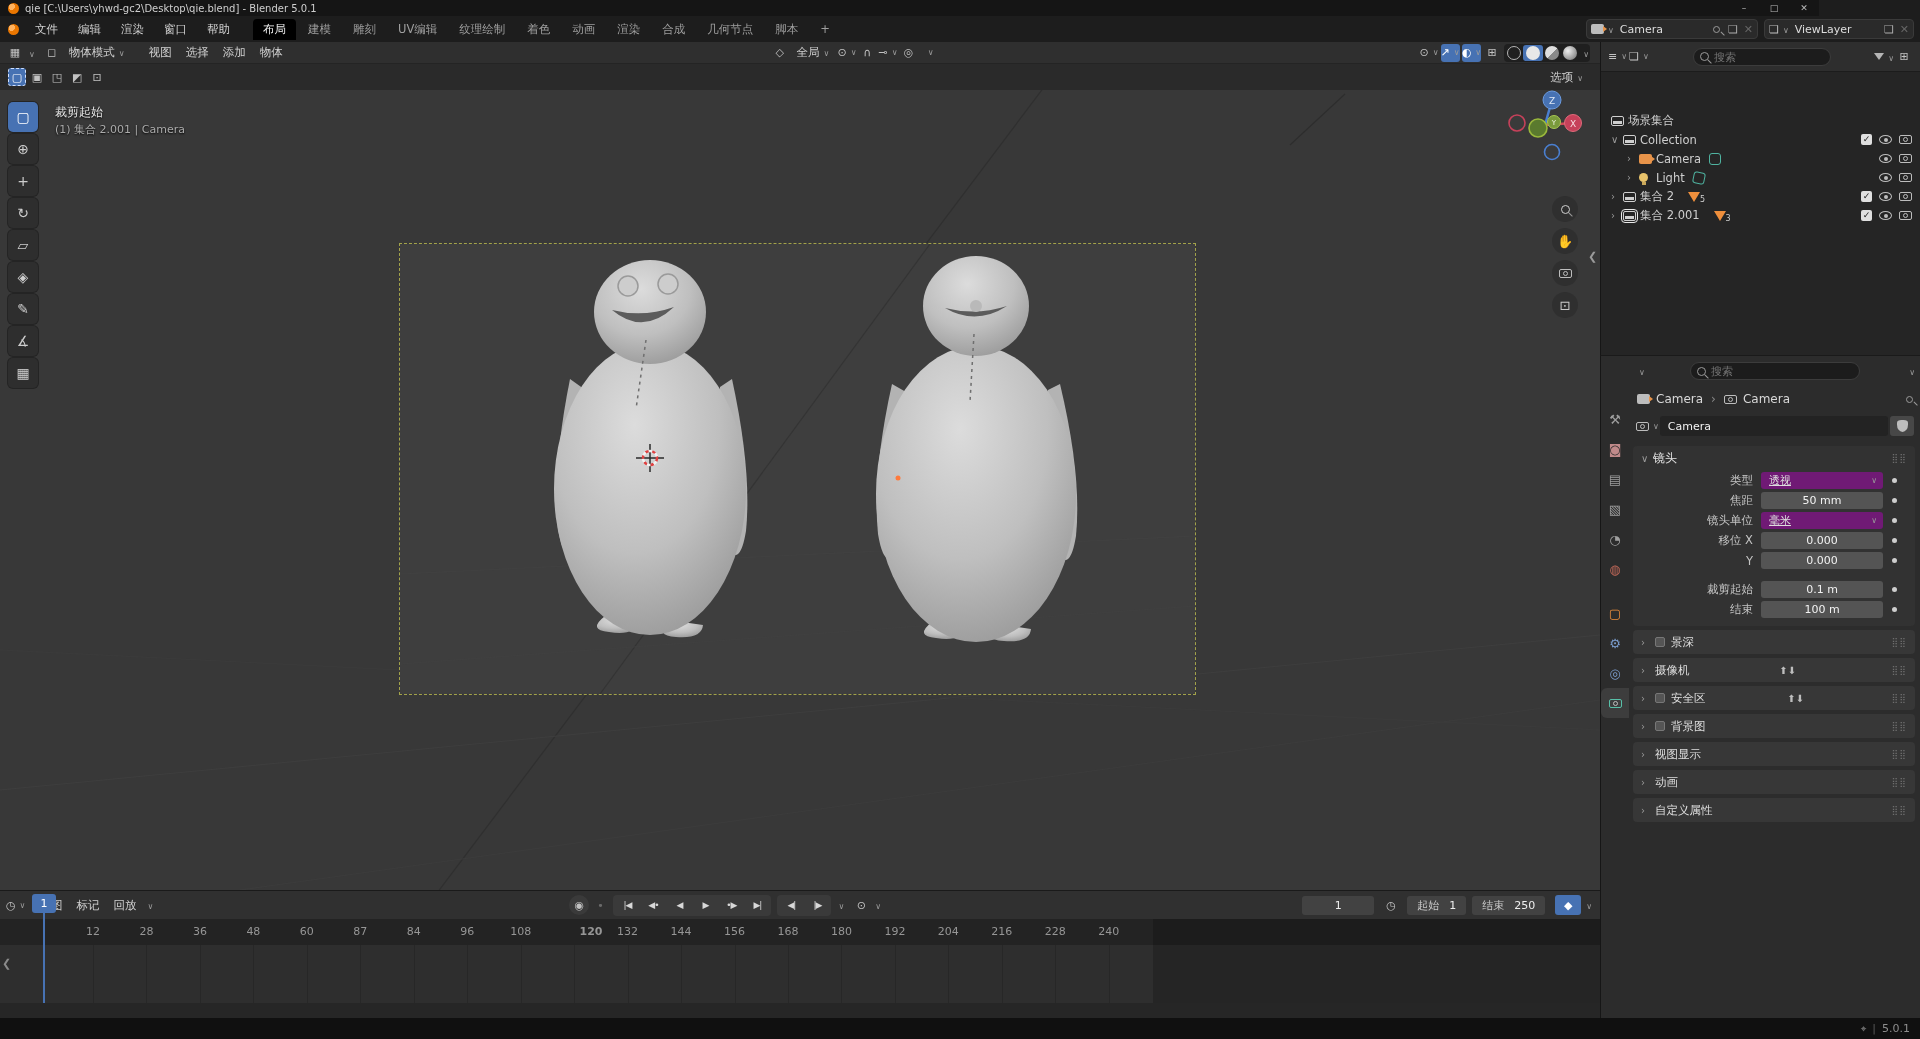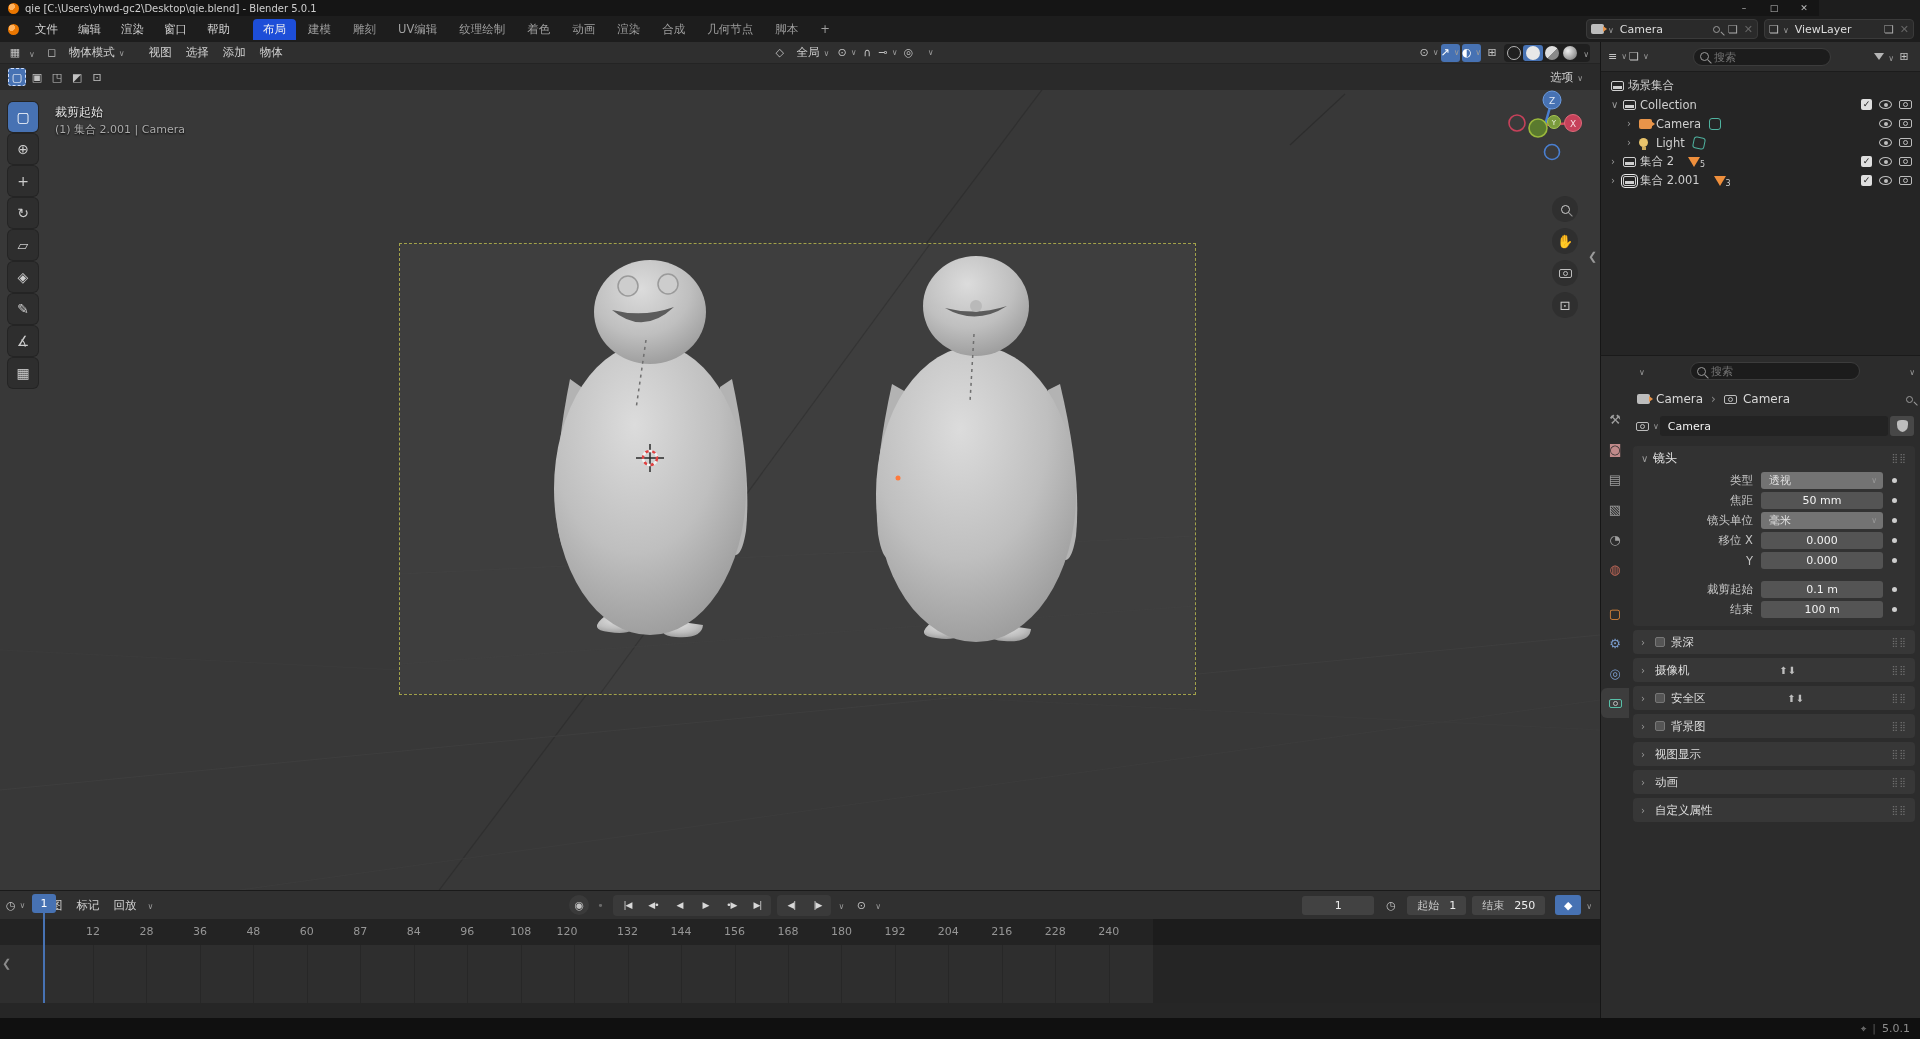--- a/index.html
+++ b/index.html
@@ -14,21 +14,21 @@
   .exp { color:#9a9a9a; font-size:10px; width:12px; display:inline-block; }
   
   #titlebar { left:0; top:0; width:1819px; height:16px; background:#151515; color:#cfcfcf;
               font-size:10px; display:flex; align-items:center; }
   .blogo { width:11px; height:11px; border-radius:50%; margin:0 6px 0 8px;
            background:radial-gradient(circle at 35% 35%, #ffb25e 0 30%, #ea7600 31% 100%); }
   .wctl { width:30px; text-align:center; color:#bbb; font-size:9px; line-height:16px; }
   #menubar { left:0; top:16px; width:1920px; height:26px; background:#1d1d1d; display:flex; align-items:center; }
   .menu-item { padding:0 10px; color:#cfcfcf; font-size:11.5px; }
   .ws-tab { padding:3px 10px; margin:0 1px; color:#9f9f9f; font-size:11.5px; border-radius:4px 4px 0 0; }
-  .ws-tab.active { background:#1d4ed8; color:#f0f0f0;font-family:Liberation Serif, serif; }
+  .ws-tab.active { background:#000000; color:#f0f0f0;font-family:Liberation Serif, serif; }
   .idwidget { height:20px; background:#2a2a2a; border:1px solid #3a3a3a; border-radius:4px;
               display:flex; align-items:center; padding:0 4px; font-size:11px; color:#ddd; }
   
   #vp-header { left:0; top:42px; width:1600px; height:22px; background:#2f2f2f; display:flex;
                align-items:center; border-bottom:1px solid #242424;}
   #vp-tools  { left:0; top:64px; width:1600px; height:26px; background:#2a2a2a; display:flex; align-items:center; }
   .hbtn { padding:0 7px; color:#d0d0d0; font-size:11.5px; }
   .micro { height:18px; min-width:18px; border-radius:3px; display:flex; align-items:center;
            justify-content:center; color:#c2c2c2; font-size:11px; margin:0 1px; }
   .micro.on { background:#4772b3; color:#fff; }
@@ -89,21 +89,21 @@
            border-top:1px solid #1a1a1a; }
   #ptab-strip { position:absolute; left:0; top:0; width:28px; height:100%; }
   .ptab { width:28px; height:30px; display:flex; align-items:center; justify-content:center;
           font-size:13px; color:#9f9f9f; }
   .ptab.active { background:#3d3d3d; border-radius:6px 0 0 6px; }
   .pcontent { position:absolute; left:28px; top:0; width:292px; }
   .prow { display:flex; align-items:center; height:19px; margin:1px 0; }
   .plabel { width:128px; text-align:right; padding-right:8px; color:#c3c3c3; font-size:11.5px; }
   .pfield { width:122px; height:17px; border-radius:3px; background:#545454; color:#f2f2f2; font-size:11px;
             display:flex; align-items:center; justify-content:center; position:relative; }
-  .prow.dd .pfield { background:#737373; color:#ddd; justify-content:flex-start; padding-left:8px; }
+  .prow.dd .pfield { background:#701a75; color:#ddd; justify-content:flex-start; padding-left:8px;text-decoration:underline; }
   .prow.dd .pfield::after { content:"∨"; position:absolute; right:6px; font-size:8px; color:#999; }
   .pdot { width:5px; height:5px; border-radius:50%; background:#cecece; margin-left:9px; }
   .panel-h { height:24px; background:#373737; border-radius:4px; display:flex; align-items:center;
              padding:0 8px; color:#dedede; font-size:11.5px; margin:4px 6px 0 4px; }
   .panel-h .exp { margin-right:2px; }
   .gripdots { margin-left:auto; color:#6e6e6e; font-size:9px; letter-spacing:1px; }
   .sliders-ico { color:#bdbdbd; font-size:10px; margin-left:auto; margin-right:6px; }
   .pchk { width:10px; height:10px; background:#555; border:1px solid #777; border-radius:2px; margin-right:6px; }
   
   #timeline { left:0; top:890px; width:1600px; height:128px; background:#2e2e2e; border-top:1px solid #1a1a1a; }
@@ -367,21 +367,21 @@
     <span class="grow"></span>
     <span class="searchbox">
       <span class="i-mag"></span>
       <input style="margin-left: 5px;" placeholder="搜索">
     </span>
     <span class="grow"></span>
     <span class="i-funnel"></span>
     <span class="chev"></span>
     <span class="micro">⊞</span>
   </div>
-  <div style="padding-top:4px;">
+  <div style="padding-top:4px;margin-top:35px;">
     <div class="orow">
       <span class="i-coll"></span>
       <span class="nm">场景集合</span>
     </div>
     <div class="orow">
       <span class="exp">∨</span>
       <span class="i-coll"></span>
       <span class="nm">Collection</span>
       <span class="oright">
             <span class="i-chk">✓</span>
@@ -664,21 +664,21 @@
   <div id="ruler">
         <span class="rnum" style="left: 93.005px;">12</span>
         <span class="rnum" style="left: 146.465px;">28</span>
         <span class="rnum" style="left: 199.925px;">36</span>
         <span class="rnum" style="left: 253.385px;">48</span>
         <span class="rnum" style="left: 306.845px;">60</span>
         <span class="rnum" style="left: 360.305px;">87</span>
         <span class="rnum" style="left: 413.765px;">84</span>
         <span class="rnum" style="left: 467.225px;">96</span>
         <span class="rnum" style="left: 520.685px;">108</span>
-        <span class="rnum" style="left: 567px;">120</span>
+        <span class="rnum" style="left: 591px; font-weight: bold;">120</span>
         <span class="rnum" style="left: 627.605px;">132</span>
         <span class="rnum" style="left: 681.065px;">144</span>
         <span class="rnum" style="left: 734.525px;">156</span>
         <span class="rnum" style="left: 787.985px;">168</span>
         <span class="rnum" style="left: 841.445px;">180</span>
         <span class="rnum" style="left: 894.905px;">192</span>
         <span class="rnum" style="left: 948.365px;">204</span>
         <span class="rnum" style="left: 1001.83px;">216</span>
         <span class="rnum" style="left: 1055.28px;">228</span>
         <span class="rnum" style="left: 1108.74px;">240</span>

